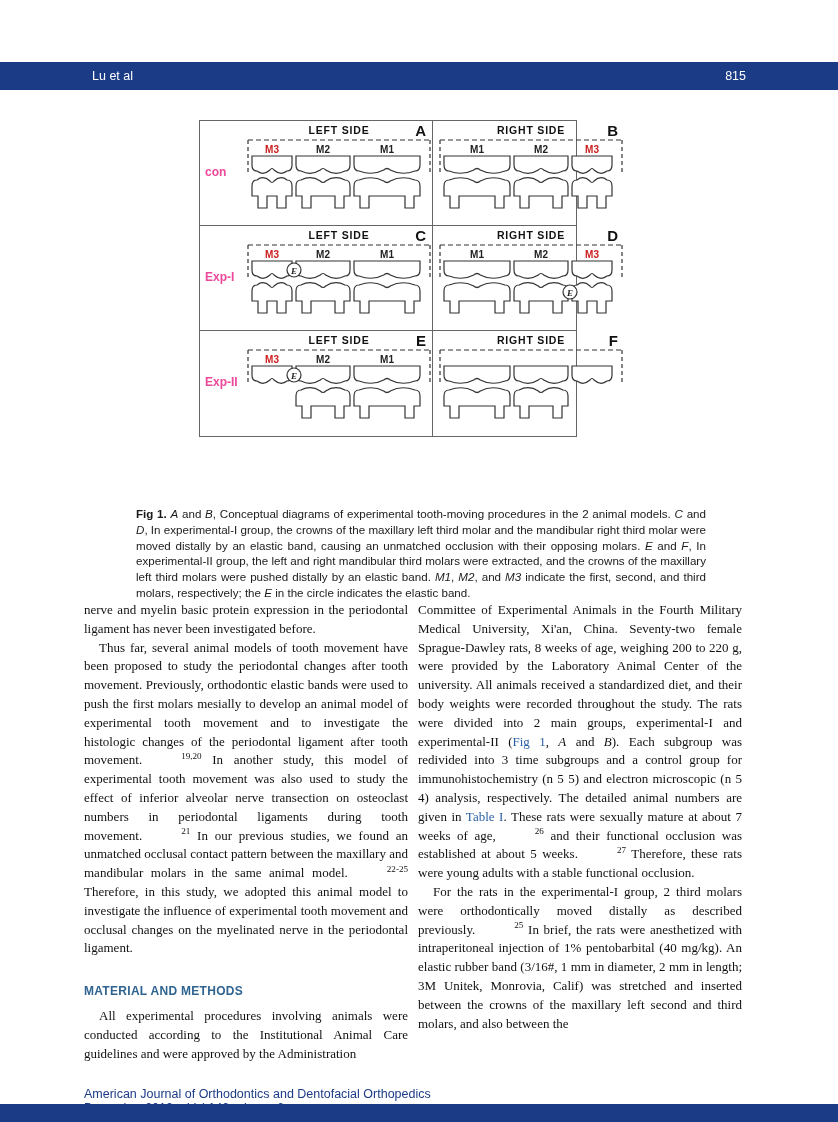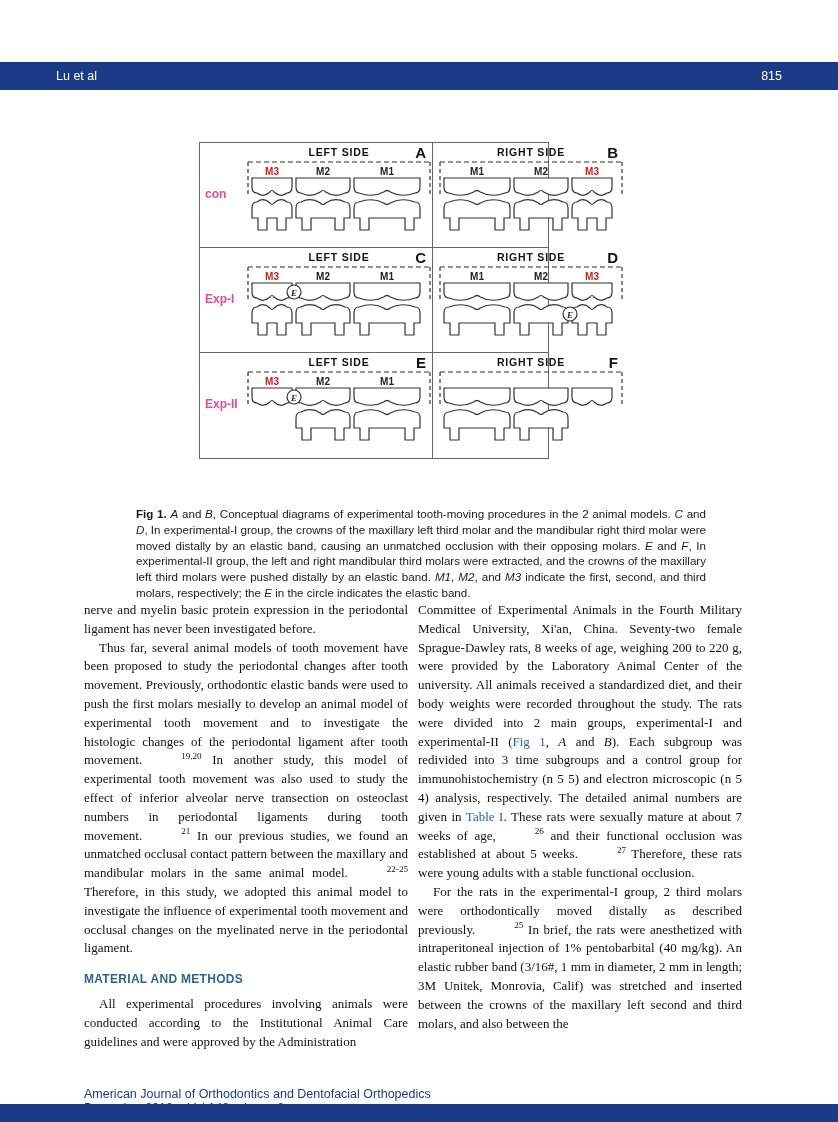--- a/index.html
+++ b/index.html
@@ -4,24 +4,24 @@
 <style>
   *{margin:0;padding:0;box-sizing:border-box;}
   :root{--bar:#1b3b87;--heading:#2f6390;--link:#2b5fa3;--red:#cc2020;}
   html,body{background:#fff;}
   body{width:838px;height:1122px;position:relative;overflow:hidden;
        font-family:"Liberation Serif",serif;color:#111;}
 
   
   .topbar{position:absolute;left:0;top:62px;width:838px;height:28px;background:var(--bar);
           color:#fff;font-family:"Liberation Sans",sans-serif;font-size:12.5px;
-          display:flex;align-items:center;justify-content:space-between;padding:0 56px;}
-
-  
-  .figure-box{position:absolute;left:199px;top:142px;width:350px;border:1px solid #666;background:#fff;}
+          display:flex;align-items:center;justify-content:space-between;padding:0 92px;}
+
+  
+  .figure-box{position:absolute;left:199px;top:120px;width:378px;border:1px solid #666;background:#fff;}
   .fig-row{display:flex;height:105px;border-bottom:1px solid #666;}
   .fig-row:last-child{border-bottom:0;}
   .panel{position:relative;}
   .panel.pleft{width:244px;border-right:1px solid #666;padding-left:46px;}
   .panel.pright{width:196px;padding-left:5px;}
   .side-label{text-align:center;font-family:"Liberation Sans",sans-serif;font-weight:bold;
               font-size:10.5px;letter-spacing:.8px;padding-top:3px;color:#111;}
   .panel-letter{position:absolute;top:1px;right:6px;font-family:"Liberation Sans",sans-serif;
                 font-weight:bold;font-size:15px;color:#111;}
   .row-label{position:absolute;left:5px;top:44px;font-family:"Liberation Sans",sans-serif;
@@ -32,21 +32,21 @@
   .caption{position:absolute;left:136px;top:458px;width:570px;
            font-family:"Liberation Sans",sans-serif;font-size:11.6px;line-height:1.36;
            color:#1a1a1a;text-align:justify;margin-top:48px;}
 
   
   .columns{position:absolute;left:84px;top:601px;width:674px;display:flex;gap:10px;}
   .col{width:324px;font-size:13px;line-height:18.8px;text-align:justify;}
   .para{margin:0;}
   .para.indent{text-indent:15px;}
   .heading{font-family:"Liberation Sans",sans-serif;font-size:12px;font-weight:bold;
-           color:var(--heading);letter-spacing:.3px;margin:12px 0 6px;}
+           color:var(--heading);letter-spacing:.3px;margin:24px 0 6px;}
   sup{font-size:.7em;line-height:0;margin-left:39px;}
   .link{color:var(--link);cursor:pointer;}
 
   
   .footer-row{position:absolute;left:0;top:1087px;width:838px;display:flex;
               justify-content:space-between;padding:0 84px;
               font-family:"Liberation Sans",sans-serif;font-size:12.5px;color:var(--bar);flex-direction:column;}
   .bottombar{position:absolute;left:0;top:1104px;width:838px;height:18px;background:var(--bar);}
 </style>
 </head>

